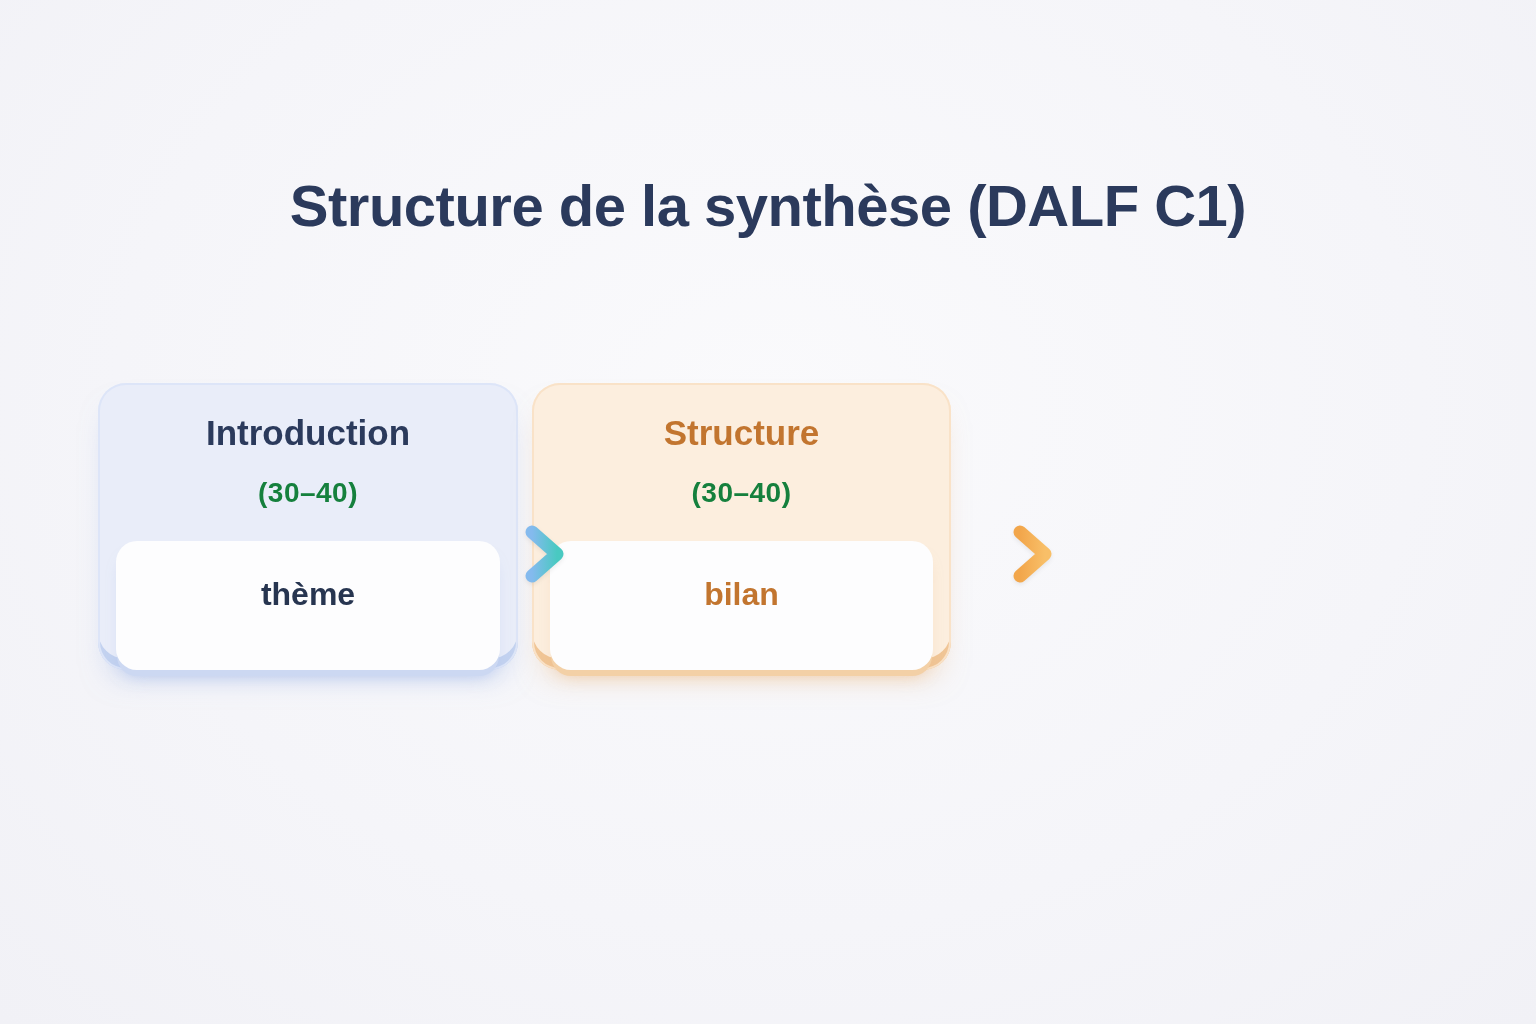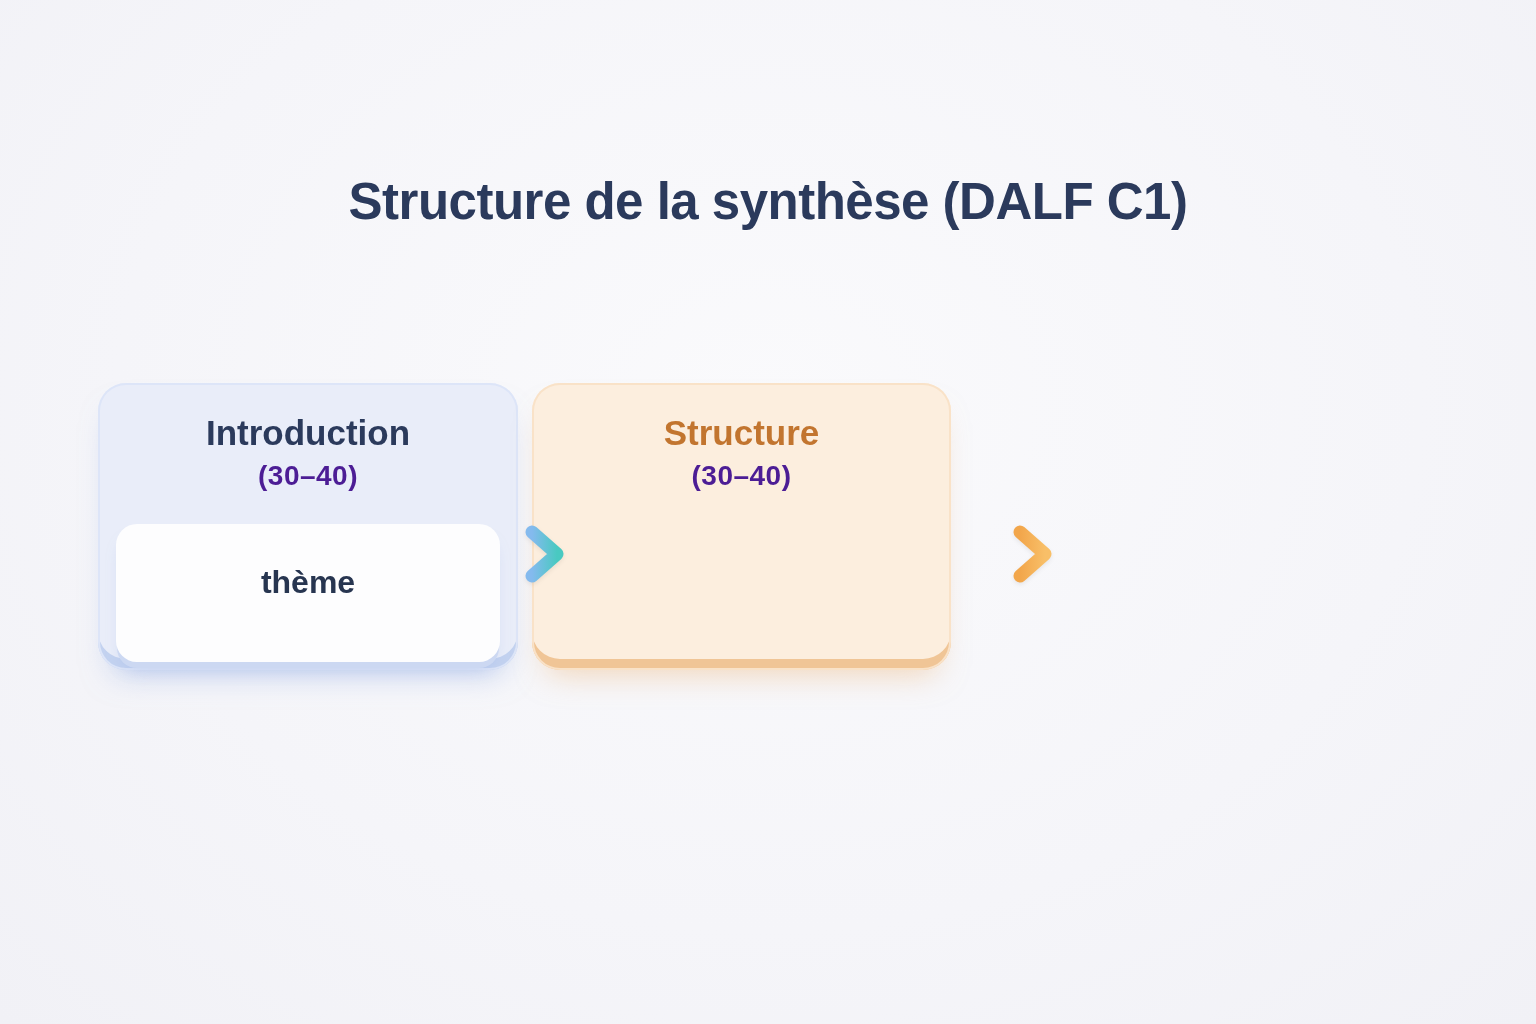--- a/index.html
+++ b/index.html
@@ -15,21 +15,21 @@
   }
   .canvas {
     position: relative;
     width: 1536px;
     height: 1024px;
   }
   .title {
     margin: 0;
     padding-top: 172px;
     text-align: center;
-    font-size: 51px;
+    font-size: 58px;
     font-weight: 700;
     letter-spacing: -0.5px;
     color: #2b3a5c;
     text-shadow: 0 1px 1px rgba(255,255,255,0.6);
   }
   .row {
     position: absolute;
     left: 98px;
     top: 383px;
     width: 1097px;
@@ -53,24 +53,24 @@
   .stage-0 { flex: 0 0 420px; --tint:#e9edf9; --rim:#dde5f8; --edge:#ccd8f2; --band:#c3d2f0; --glow:rgba(150,175,230,0.55); --head:#2b3a5c; --content:#273550; }
   .stage-1 { flex: 0 0 474px; --tint:#e7f3ee; --rim:#d8eee3; --edge:#bce2d1; --band:#a6dbc7; --glow:rgba(130,200,175,0.5);  --head:#2b3a5c; --content:#2d3f54; }
   .stage-2 { flex: 0 0 419px; --tint:#fceede; --rim:#f9e2c8; --edge:#f3d0a6; --band:#f0c596; --glow:rgba(235,180,120,0.5);  --head:#c2752f; --content:#c2752f; }
   .stage-title {
     font-size: 35px;
     font-weight: 700;
     color: var(--head);
     line-height: 1.15;
   }
   .stage-count {
-    margin-top: 7px;
+    margin-top: 24px;
     font-size: 28px;
     font-weight: 600;
-    color: #4c1d95;
+    color: #15803d;
     letter-spacing: 0.5px;
   }
   .stage-card {
     box-sizing: border-box;
     margin-top: 32px;
     width: 100%;
     height: 138px;
     border-radius: 21px;
     background: #fdfdfe;
     box-shadow:
@@ -117,20 +117,23 @@
       <div class="stage-count">(30–40)</div>
       <div class="stage-card">
         <span class="stage-content">thème</span>
       </div>
     </section>
 
 
     <section class="stage stage-2">
       <div class="stage-title">Structure</div>
       <div class="stage-count">(30–40)</div>
+      <div class="stage-card">
+        <span class="stage-content">bilan</span>
+      </div>
     </section>
 
     <div class="arrow arrow-1">
       <svg width="96" height="60" viewBox="0 0 96 60" xmlns="http://www.w3.org/2000/svg">
         <defs>
           <linearGradient id="grad-arrow-1" x1="0" y1="0" x2="1" y2="0">
             <stop offset="0" stop-color="#84baee"></stop>
             <stop offset="1" stop-color="#49c9c1"></stop>
           </linearGradient>
         </defs>

